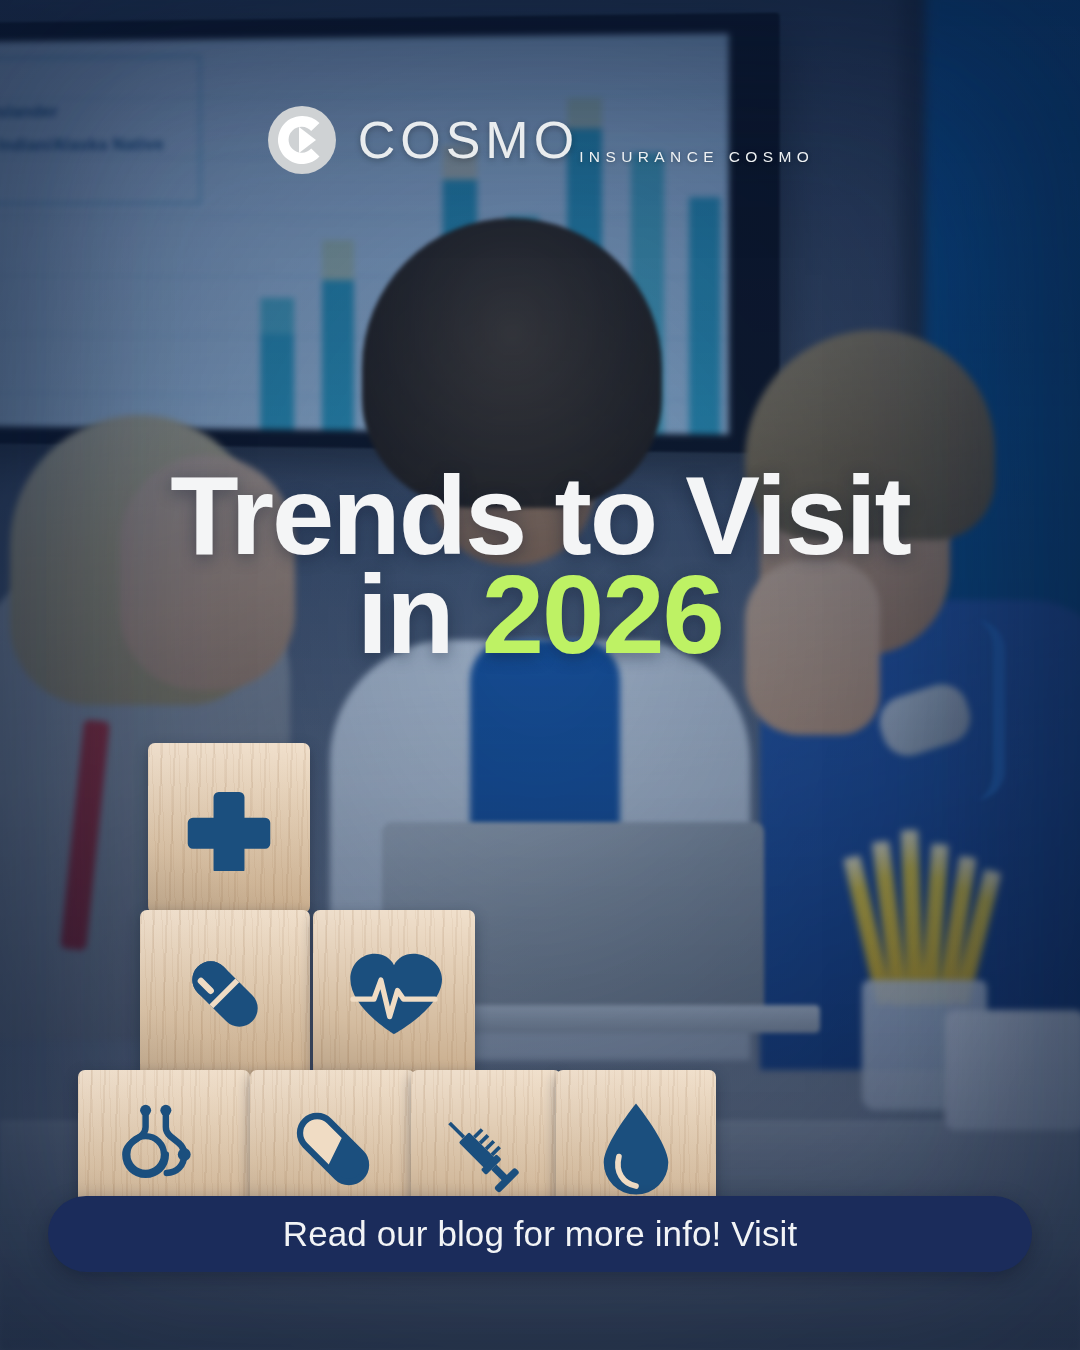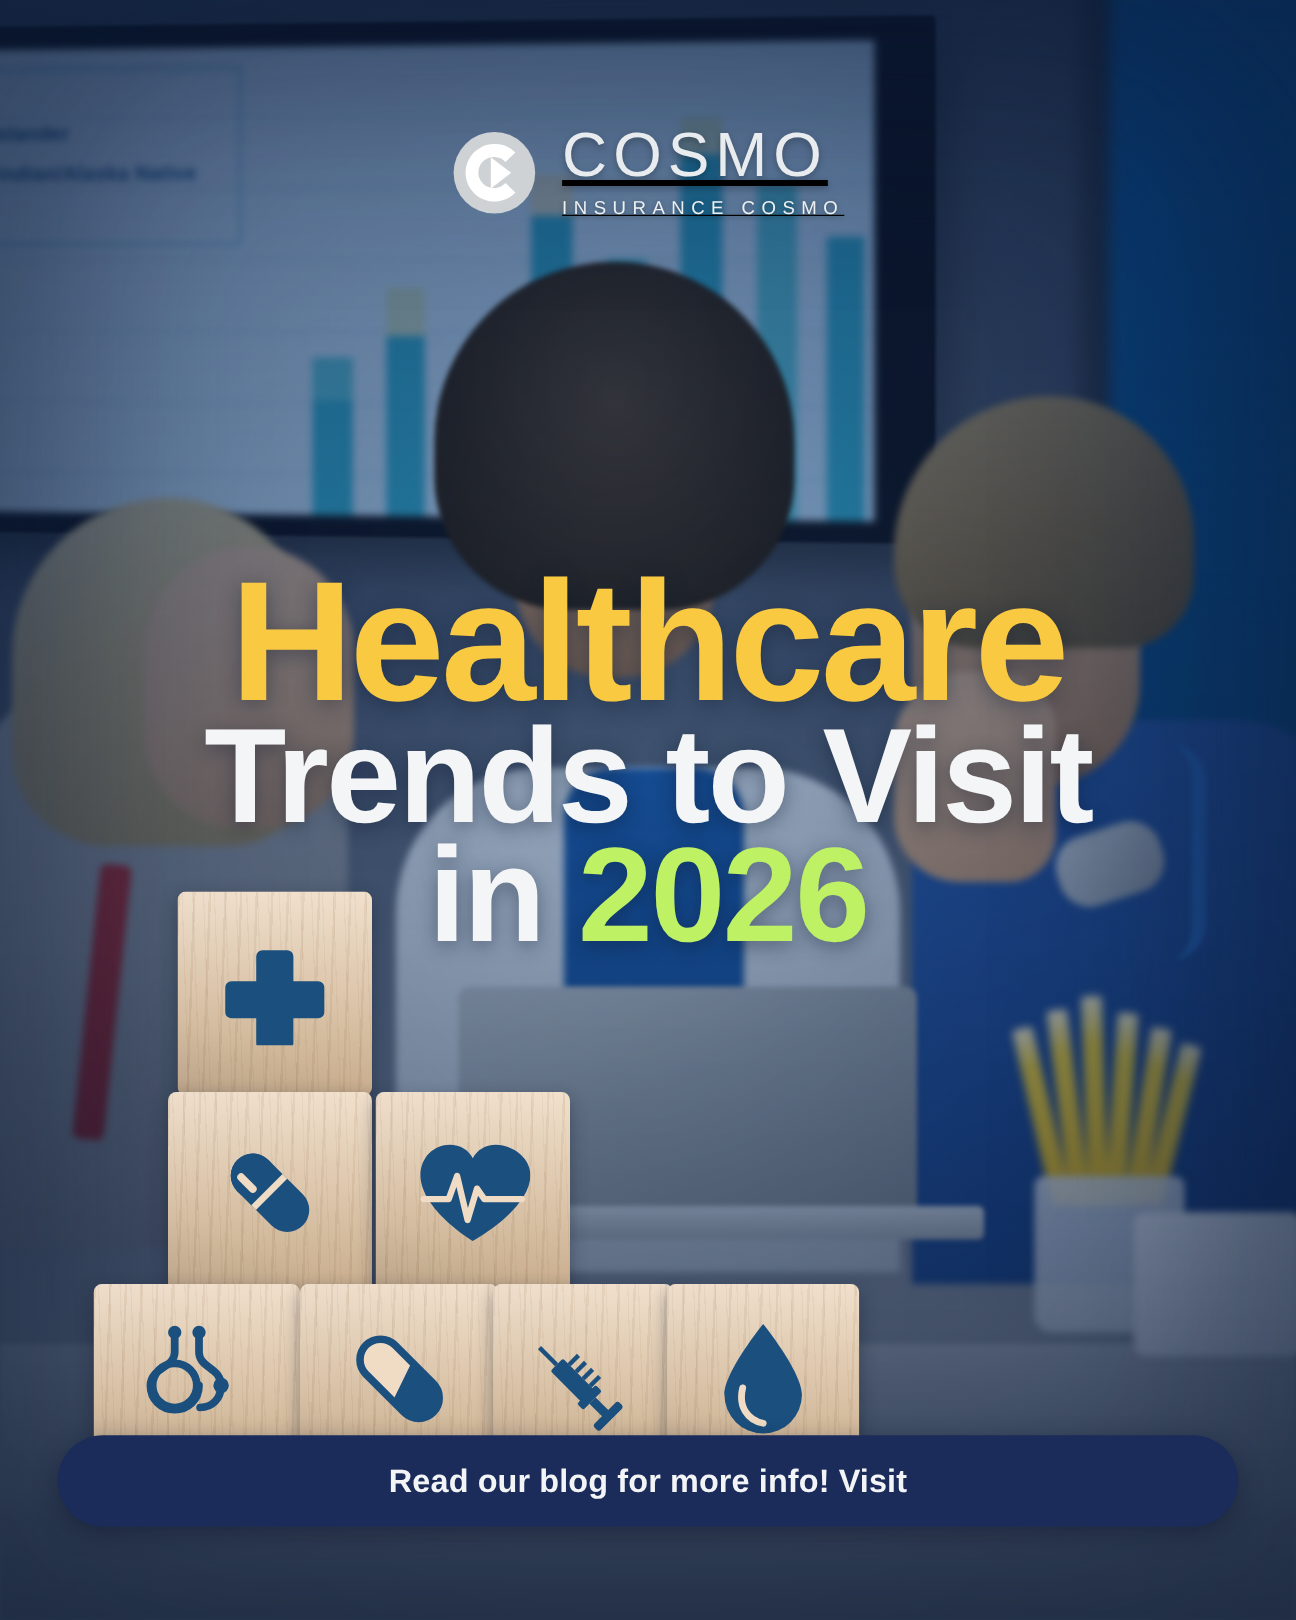--- a/index.html
+++ b/index.html
@@ -237,21 +237,21 @@
   .b-syr    { left:411px; bottom:122px; width:150px; height:158px; }
   .b-drop   { left:556px; bottom:122px; width:160px; height:158px; }
 
   
   .logo {
     position:absolute; left:0; right:0; top:104px;
     display:flex; align-items:center; justify-content:center; gap:20px;
     z-index:40;
   }
   .logo-mark { width:72px; height:72px; flex:0 0 auto; }
-  .logo-words { display:flex; flex-direction:column; align-items:flex-start;text-decoration:underline; }
+  .logo-words { display:flex; align-items:flex-end; }
   .logo-name {
     font-size:52px; font-weight:400; color:#e9ecee; letter-spacing:5px;
     line-height:1; text-shadow:0 2px 6px rgba(0,0,0,.28);
   }
   .logo-sub {
     font-size:15.5px; font-weight:400; color:#eef1f3; letter-spacing:5.4px;
     margin-top:9px; text-shadow:0 1px 4px rgba(0,0,0,.3);
   }
 
   
@@ -278,21 +278,21 @@
   .hl-3 .w { color:#f4f5f6; }
   .hl-3 .y { color:#bef264;margin-top:44px; }
 
   
   .cta {
     position:absolute; left:48px; top:1196px; width:984px; height:76px;
     background:#1b2c5b; border-radius:40px; z-index:50;
     display:flex; align-items:center; justify-content:center;
     box-shadow:0 6px 20px rgba(8,16,36,.38);
   }
-  .cta-text { font-size:27px; color:#f2f4f6; font-weight:700; letter-spacing:.1px; }
+  .cta-text { font-size:35px; color:#f2f4f6; font-weight:400; letter-spacing:.1px; }
   .cta-url {
     font-size:35px; color:#f9c942; font-weight:800; font-style:italic;
     letter-spacing:.1px; margin-left:12px;
   }
 </style>
 </head>
 <body>
 
 <div class="poster">
 
@@ -461,21 +461,20 @@
         <path fill="#ffffff" d="M33 23l17 13-17 13z"></path>
       </svg>
     </span>
     <span class="logo-words">
       <span class="logo-name">COSMO</span>
       <span class="logo-sub">INSURANCE COSMO</span>
     </span>
   </div>
 
   <div class="headline">
-    <span class="hl-1">Healthcare</span>
     <span class="hl-2">Trends to Visit</span>
     <span class="hl-3">
       <span class="w">in </span><span class="y">2026</span>
     </span>
   </div>
 
   <div class="cta">
     <span class="cta-text">Read our blog for more info! Visit</span>
   </div>
 

